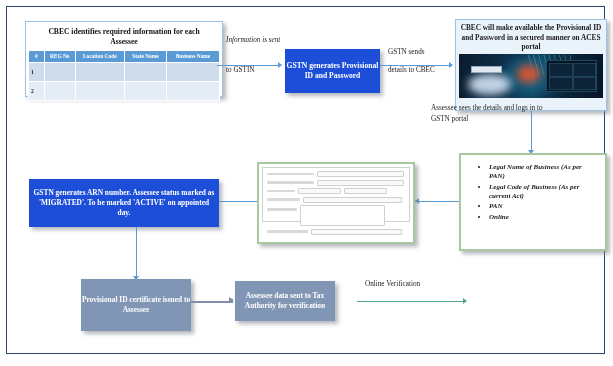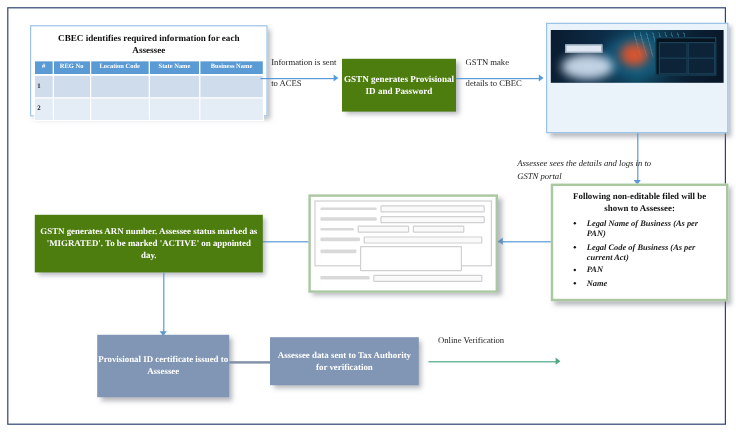--- a/index.html
+++ b/index.html
@@ -18,30 +18,30 @@
   table.t{width:100%;border-collapse:collapse;table-layout:fixed;}
   table.t th{background:#5b9bd5;color:#ffffff;font-size:5.4px;font-weight:bold;
              border:.5px solid #ffffff;padding:2px 0;text-align:center;line-height:7px;
              white-space:nowrap;overflow:hidden;}
   table.t td{height:16px;border:.5px solid #ffffff;font-size:5.6px;color:#222;
              padding-left:2px;font-weight:bold;}
   table.t tr.r1 td{background:#cfdcec;}
   table.t tr.r2 td{background:#e4ecf5;}
 
   
-  .blue{background:#4d7c0f;color:#ffffff;font-weight:bold;text-align:center;
+  .blue{background:#1d4ed8;color:#ffffff;font-weight:bold;text-align:center;
         display:flex;align-items:center;justify-content:center;line-height:10px;}
   #gstnGen{left:278px;top:42px;width:95px;height:44px;font-size:7.6px;}
   #arnBox{left:22px;top:172px;width:190px;height:48px;font-size:7.4px;padding:0 3px;}
 
   
   .grey{background:#8196b4;color:#ffffff;font-weight:bold;text-align:center;
         display:flex;align-items:center;justify-content:flex-start;line-height:10px;}
   #provCert{left:74px;top:272px;width:110px;height:52px;font-size:7.4px;}
-  #taxAuth{left:218px;top:274px;width:124px;height:40px;font-size:7.4px;padding:0 3px;}
+  #taxAuth{left:228px;top:274px;width:100px;height:40px;font-size:7.4px;padding:0 3px;}
 
   
   #gstinBox{left:462px;top:274px;width:126px;height:40px;background:#00b050;
             border:1px solid #0f9c4d;color:#0b0b0b;font-weight:bold;text-align:center;
             font-size:7.6px;display:flex;align-items:center;justify-content:center;line-height:10px;}
 
   
   #cbecBox{left:448px;top:12px;width:152px;height:92px;border:1.5px solid #9dc3e6;
            background:#eaf2fa;padding:3px;}
   #cbecTitle{font-size:7.3px;font-weight:bold;color:#1b1b1b;text-align:center;line-height:9.5px;}
@@ -73,23 +73,23 @@
   .fbig{height:19px;border:.5px solid #d0d0d0;background:#fff;border-radius:1px;}
 
   #fieldsBox{left:452px;top:146px;width:148px;height:98px;padding:4px 6px;}
   #fieldsTitle{font-size:7.4px;font-weight:bold;color:#111;text-align:center;line-height:9.5px;}
   #fieldsList{margin:4px 0 0 22px;padding:0;}
   #fieldsList li{font-size:7px;font-style:italic;font-weight:bold;color:#1a1a1a;
                  line-height:9px;margin-bottom:1.5px;}
 
   
   .lbl{font-size:7.2px;color:#1c1c1c;line-height:11px;white-space:nowrap;}
-  #lblInfo{left:219px;top:40px;}
+  #lblInfo{left:219px;top:28px;font-style:italic;}
   #lblSends{left:381px;top:40px;}
-  #lblSees{left:424px;top:124px;width:120px;white-space:normal;font-style:italic;}
+  #lblSees{left:424px;top:96px;width:120px;white-space:normal;}
   #lblOnline{left:358px;top:272px;}
 
   
   .ln{position:absolute;background:#5b9bd5;}
   .lnh{height:1px;}
   .lnv{width:1px;}
   .lng{background:#4ea882;}
   .lngr{background:#7f8fa6;}
   .arw{position:absolute;width:0;height:0;}
   .arwR{border-top:3px solid transparent;border-bottom:3px solid transparent;border-left:4px solid #5b9bd5;}
@@ -129,58 +129,58 @@
           <td></td>
           <td></td>
         </tr>
       </tbody>
         </table>
     </div>
 
     <div class="ln lnh" style="left:210px;top:58px;width:62px;"></div>
     <div class="arw arwR" style="left:271px;top:55px;"></div>
     <div class="abs lbl" id="lblInfo">Information is sent</div>
-    <div class="abs lbl" id="lblInfo2" style="left:219px;top:58px;">to ACES</div>
+    <div class="abs lbl" id="lblInfo2" style="left:219px;top:58px;">to GSTIN</div>
 
     <div class="abs blue shadowbox" id="gstnGen">
       <span>GSTN generates Provisional ID and Password</span>
     </div>
 
     <div class="ln lnh" style="left:373px;top:58px;width:70px;"></div>
     <div class="arw arwR" style="left:442px;top:55px;"></div>
-    <div class="abs lbl" id="lblSends">GSTN make</div>
+    <div class="abs lbl" id="lblSends">GSTN sends</div>
     <div class="abs lbl" style="left:381px;top:58px;">details to CBEC</div>
 
     <div class="abs shadowbox" id="cbecBox">
+      <div id="cbecTitle">CBEC will make available the Provisional ID and Password in a secured manner on ACES portal</div>
       <div id="cbecImg">
         <div class="grid"></div>
         <div class="glow" id="gl3"></div>
         <div class="glow" id="gl2"></div>
         <div class="glow" id="gl1"></div>
         <div class="abs" style="left:8%;top:28%;width:22%;height:16%;background:#dfe8f2;border:.5px solid #9ab;"></div>
         <div id="panel">
           <div class="pcell" id="pc1"></div>
           <div class="pcell" id="pc2"></div>
           <div class="pcell" id="pc3"></div>
           <div class="pcell" id="pc4"></div>
         </div>
       </div>
     </div>
 
     <div class="ln lnv" style="left:524px;top:104px;height:42px;"></div>
     <div class="arw arwD" style="left:521px;top:143px;"></div>
     <div class="abs lbl" id="lblSees">Assessee sees the details and logs in to GSTN portal</div>
 
     <div class="abs greenbox shadowbox" id="fieldsBox">
-      <div id="fieldsTitle">Following non-editable filed will be shown to Assessee:</div>
       <ul id="fieldsList">
         <li>Legal Name of Business (As per PAN)</li>
         <li>Legal Code of Business (As per current Act)</li>
         <li>PAN</li>
-        <li>Name</li>
+        <li>Online</li>
       </ul>
     </div>
 
     <div class="ln lnh" style="left:408px;top:194px;width:44px;"></div>
     <div class="arw arwL" style="left:408px;top:191px;"></div>
 
     <div class="abs greenbox shadowbox" id="regBox">
       <div id="formMock">
         <div class="fr">
           <div class="flab" style="width:34%"></div>

